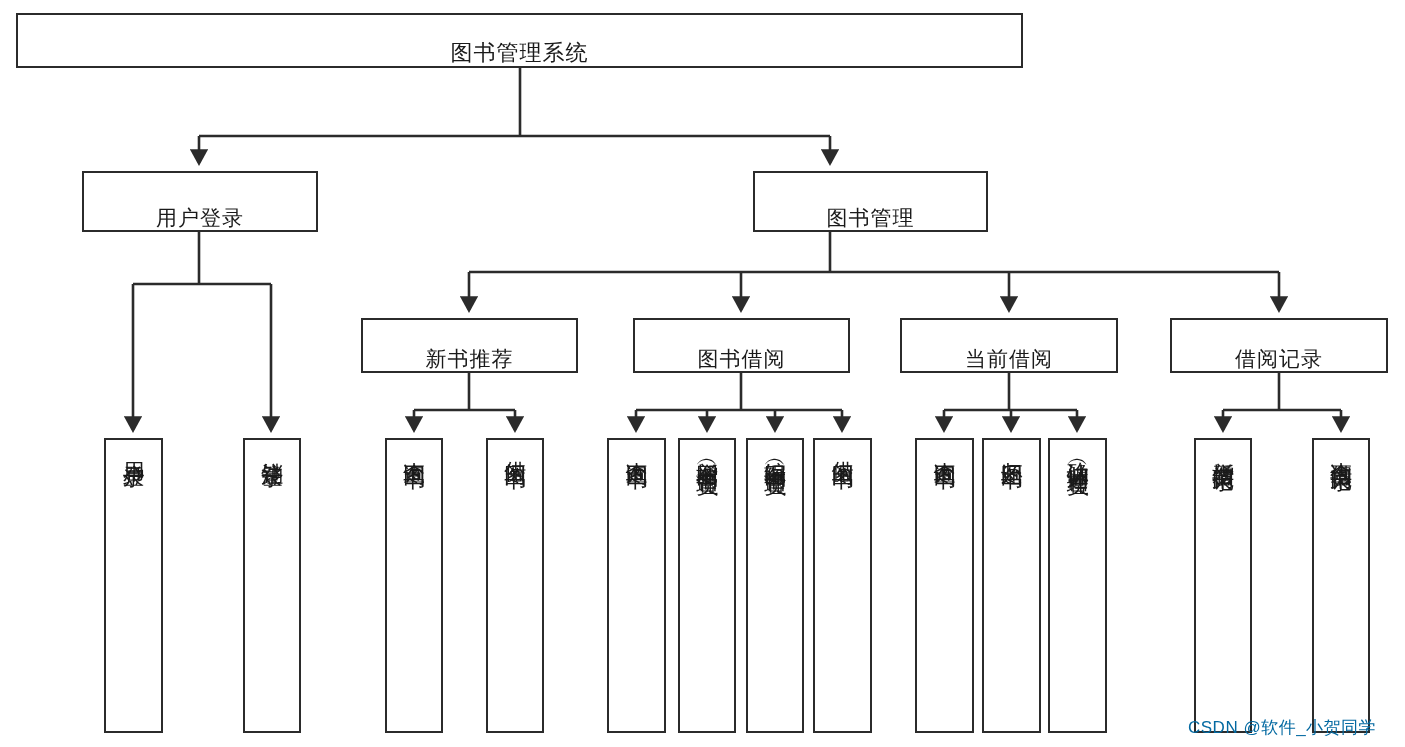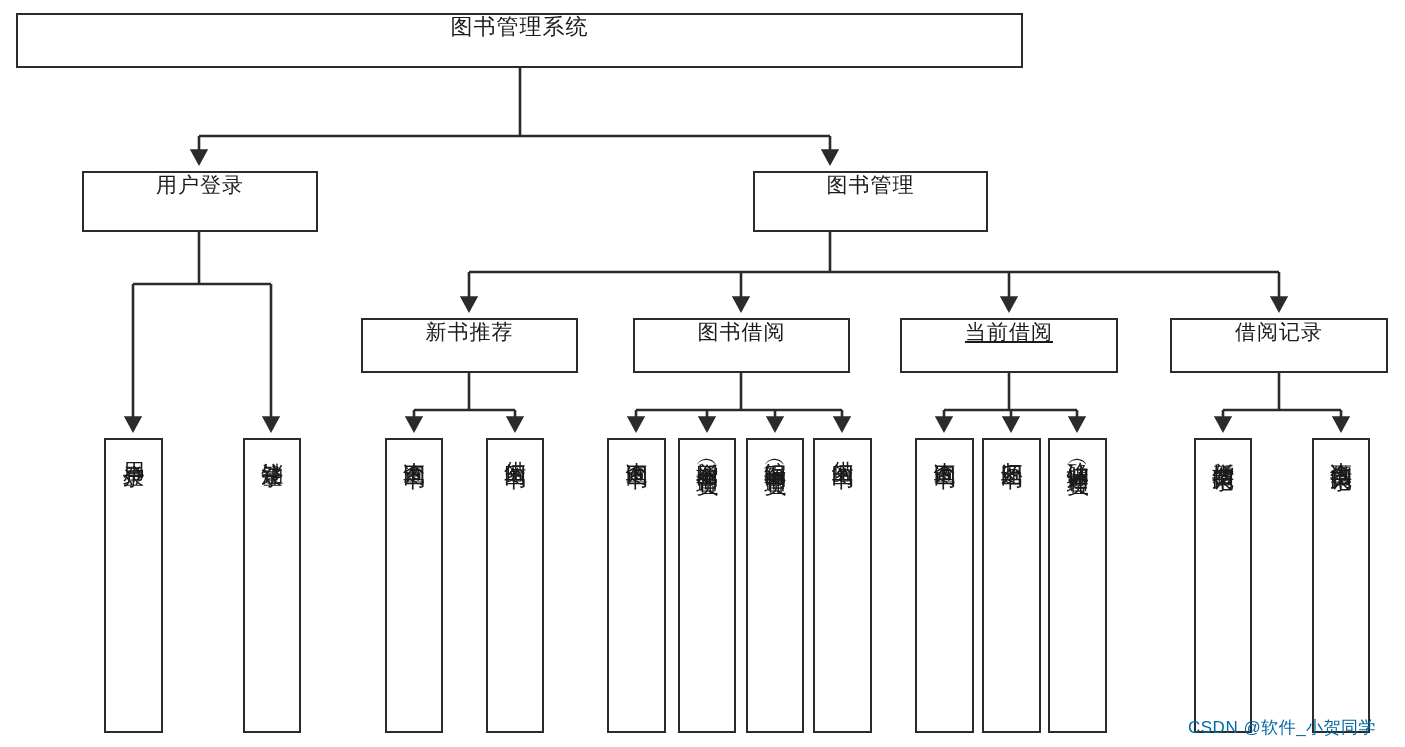--- a/index.html
+++ b/index.html
@@ -25,21 +25,21 @@
     height: 747px;
     pointer-events: none;
   }
   .node {
     position: absolute;
     box-sizing: border-box;
     border: 2.5px solid #2b2b2b;
     background: #ffffff;
     color: #1a1a1a;
     display: flex;
-    align-items: flex-start;
+    align-items: flex-end;
     justify-content: center;
     text-align: center;
     line-height: 1.12;
   }
   .node .lbl {
     display: block;
     white-space: pre-line;
   }
   
   .node.horiz .lbl {
@@ -139,21 +139,21 @@
   <div class="node horiz" style="left: 753px; top: 171px; width: 235px; height: 61px;">
     <span class="lbl">图书管理</span>
   </div>
 
   <div class="node horiz" style="left: 633px; top: 318px; width: 217px; height: 55px;">
     <span class="lbl">图书借阅</span>
   </div>
   <div class="node horiz" style="left: 361px; top: 318px; width: 217px; height: 55px;">
     <span class="lbl">新书推荐</span>
   </div>
-  <div class="node horiz" style="left: 900px; top: 318px; width: 218px; height: 55px; text-decoration: underline;">
+  <div class="node horiz" style="left: 900px; top: 318px; width: 218px; height: 55px;">
     <span class="lbl">当前借阅</span>
   </div>
   <div class="node horiz" style="left: 1170px; top: 318px; width: 218px; height: 55px;">
     <span class="lbl">借阅记录</span>
   </div>
 
   <div class="node vert" style="left: 104px; top: 438px; width: 59px; height: 295px;">
     <span class="lbl">用户登录</span>
   </div>
   <div class="node vert" style="left: 243px; top: 438px; width: 58px; height: 295px;">

